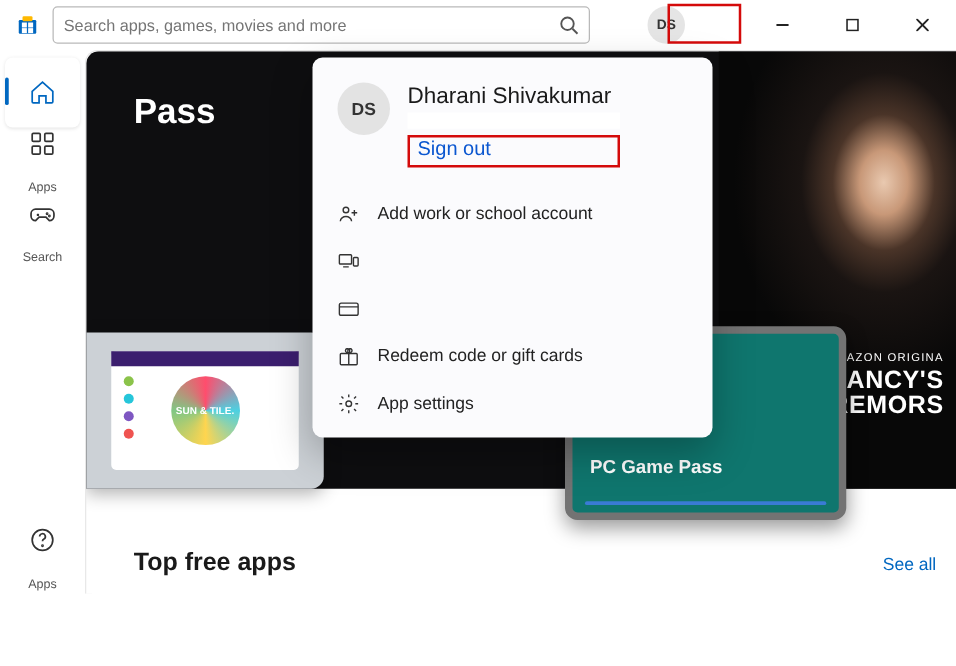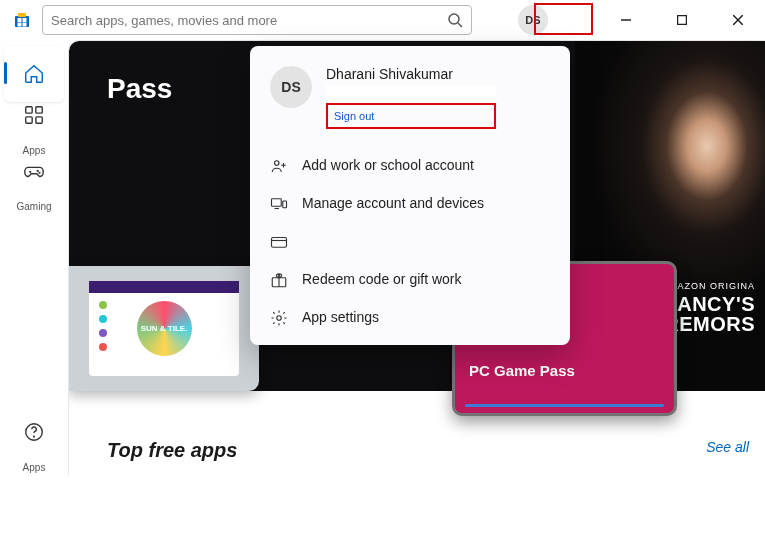--- a/index.html
+++ b/index.html
@@ -47,41 +47,41 @@
   .device-screen { width:150px; height:95px; background:#fff; border-radius:4px; display:flex; align-items:center; justify-content:center; position:relative; }
   .device-header { position:absolute; top:0; left:0; right:0; height:12px; background:#3b1e6e; }
   .swirl { width:55px; height:55px; border-radius:50%; background: conic-gradient(#ff4d6d, #4dd0e1, #ffd54f, #81c784, #ff4d6d); display:flex; align-items:center; justify-content:center; font-size:8px; color:#fff; font-weight:700; }
   .dots { position:absolute; left:10px; top:20px; display:flex; flex-direction:column; gap:6px;}
   .dots span{width:8px;height:8px;border-radius:50%;background:#8bc34a;}
   .dots span:nth-child(2){background:#26c6da;}
   .dots span:nth-child(3){background:#7e57c2;}
   .dots span:nth-child(4){background:#ef5350;}
 
   
-  .gamepass { position:absolute; left:383px; top:220px; width:225px; height:155px; border:3px solid #737373; border-radius:10px; background:#be185d; box-shadow:0 6px 16px rgba(0,0,0,.4); overflow:hidden; }
+  .gamepass { position:absolute; left:383px; top:220px; width:225px; height:155px; border:6px solid #737373; border-radius:10px; background:#0f766e; box-shadow:0 6px 16px rgba(0,0,0,.4); overflow:hidden; }
   .gamepass-title { position:absolute; left:14px; top:98px; color:#fff; font-size:15px; font-weight:600; }
   .gamepass-bar { position:absolute; left:10px; right:10px; bottom:6px; height:3px; background:#3a7bd5; border-radius:2px; }
 
   
   .section { position:absolute; left:38px; top:398px; right:16px; }
-  .section-head { display:flex; align-items:flex-start; justify-content:space-between; margin-bottom:16px;font-style:italic; }
+  .section-head { display:flex; align-items:center; justify-content:space-between; margin-bottom:16px; }
   .section-title { font-size:20px; font-weight:600; color:#1a1a1a; }
   .see-all { color:#0067c0; font-size:14px; cursor:pointer; }
   .app-row { display:flex; gap:16px; }
   .app-card { width:150px; height:80px; border:1px solid #e6e6e6; border-radius:8px; display:flex; align-items:flex-end; justify-content:center; padding-bottom:8px; }
   .app-icon { width:56px; height:34px; border-radius:6px; }
 
   
   .dropdown { position:absolute; left:250px; top:46px; width:320px; background:#fbfbfd; border-radius:8px; box-shadow:0 12px 32px rgba(0,0,0,.28); z-index:50; padding:16px 0 8px; }
   .profile-row { display:flex; gap:14px; padding:4px 20px 12px; align-items:flex-start; }
   .big-avatar { width:42px; height:42px; border-radius:50%; background:#e3e3e3; display:flex; align-items:center; justify-content:center; font-weight:600; font-size:14px; color:#333; }
   .profile-info { display:flex; flex-direction:column; gap:3px; }
-  .profile-name { font-size:14px; color:#1a1a1a; }
+  .profile-name { font-size:18px; color:#1a1a1a; }
   .profile-email { width:170px; height:13px; background:#fff; }
-  .signout { font-size:11px; color:#0b57d0; cursor:pointer; padding:2px 4px; }
+  .signout { font-size:16px; color:#0b57d0; cursor:pointer; padding:2px 4px; }
   .signout-highlight { border:2px solid #d40a0a; display:inline-block; padding:1px 6px 3px 2px; margin-top:2px; }
   .menu { margin-top:6px; }
   .menu-item { display:flex; align-items:flex-start; gap:14px; padding:10px 20px; font-size:14px; color:#222; cursor:pointer; }
   .micon { width:18px; height:18px; color:#333; display:flex; align-items:center; justify-content:center; }
   .micon svg { width:18px; height:18px; }
 
   
   svg { stroke: currentColor; fill: none; stroke-width: 1.5; }
 </style>
 </head>
@@ -152,21 +152,21 @@
         <span class="label">Apps</span>
       </div>
       <div class="navitem">
         <span class="nicon"><svg viewBox="0 0 24 24">
               <path d="M6 8h12a4 4 0 0 1 4 4v2a4 4 0 0 1-4 4l-3-3h-6l-3 3a4 4 0 0 1-4-4v-2a4 4 0 0 1 4-4z"></path>
               <line x1="8" y1="12" x2="8" y2="14"></line>
               <line x1="7" y1="13" x2="9" y2="13"></line>
               <circle cx="16" cy="12" r=".5"></circle>
               <circle cx="18" cy="14" r=".5"></circle>
             </svg></span>
-        <span class="label">Gaming</span>
+        <span class="label">Search</span>
       </div>
       <div class="sidebar-spacer"></div>
       <div class="navitem">
         <span class="nicon"><svg viewBox="0 0 24 24">
               <circle cx="12" cy="12" r="9"></circle>
               <path d="M9.5 9a2.5 2.5 0 1 1 3.5 2.3c-.8.4-1 1-1 1.7"></path>
               <circle cx="12" cy="17" r=".5"></circle>
             </svg></span>
         <span class="label">Apps</span>
       </div>
@@ -251,39 +251,38 @@
         <span>Add work or school account</span>
       </div>
       <div class="menu-item">
         <span class="micon">
             <svg viewBox="0 0 24 24">
               <rect x="2" y="5" width="13" height="10" rx="1"></rect>
               <rect x="17" y="8" width="5" height="9" rx="1"></rect>
               <line x1="6" y1="18" x2="12" y2="18"></line>
             </svg>
           </span>
-        <span>Manage account and devices</span>
       </div>
       <div class="menu-item">
         <span class="micon">
             <svg viewBox="0 0 24 24">
               <rect x="2" y="6" width="20" height="13" rx="2"></rect>
               <line x1="2" y1="10" x2="22" y2="10"></line>
             </svg>
           </span>
       </div>
       <div class="menu-item">
         <span class="micon">
             <svg viewBox="0 0 24 24">
               <rect x="3" y="9" width="18" height="12" rx="1"></rect>
               <line x1="12" y1="9" x2="12" y2="21"></line>
               <path d="M12 9c-3 0-5-4-2-5s4 3 2 5zM12 9c3 0 5-4 2-5s-4 3-2 5z"></path>
             </svg>
           </span>
-        <span>Redeem code or gift work</span>
+        <span>Redeem code or gift cards</span>
       </div>
       <div class="menu-item">
         <span class="micon">
             <svg viewBox="0 0 24 24">
               <circle cx="12" cy="12" r="3"></circle>
               <path d="M12 2v3M12 19v3M4.2 4.2l2.1 2.1M17.7 17.7l2.1 2.1M2 12h3M19 12h3M4.2 19.8l2.1-2.1M17.7 6.3l2.1-2.1"></path>
             </svg>
           </span>
         <span>App settings</span>
       </div>

